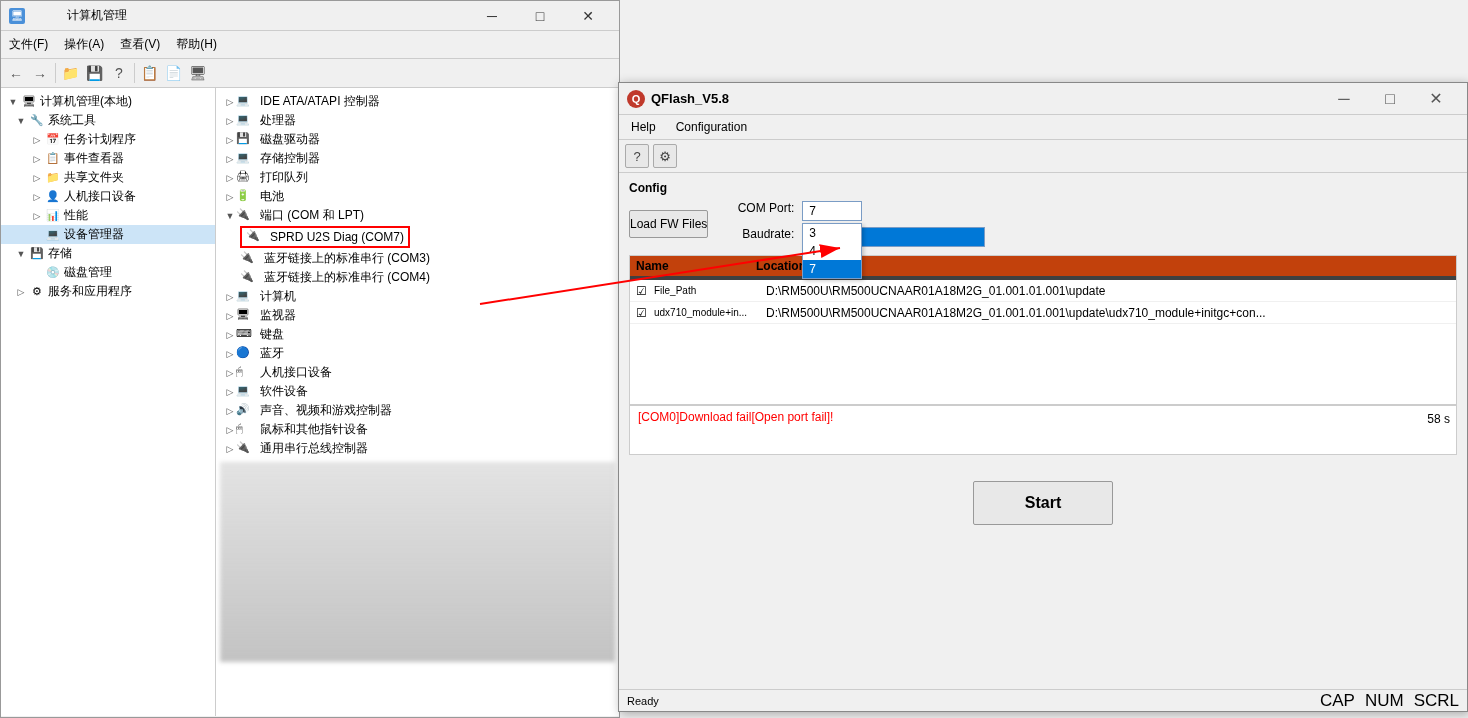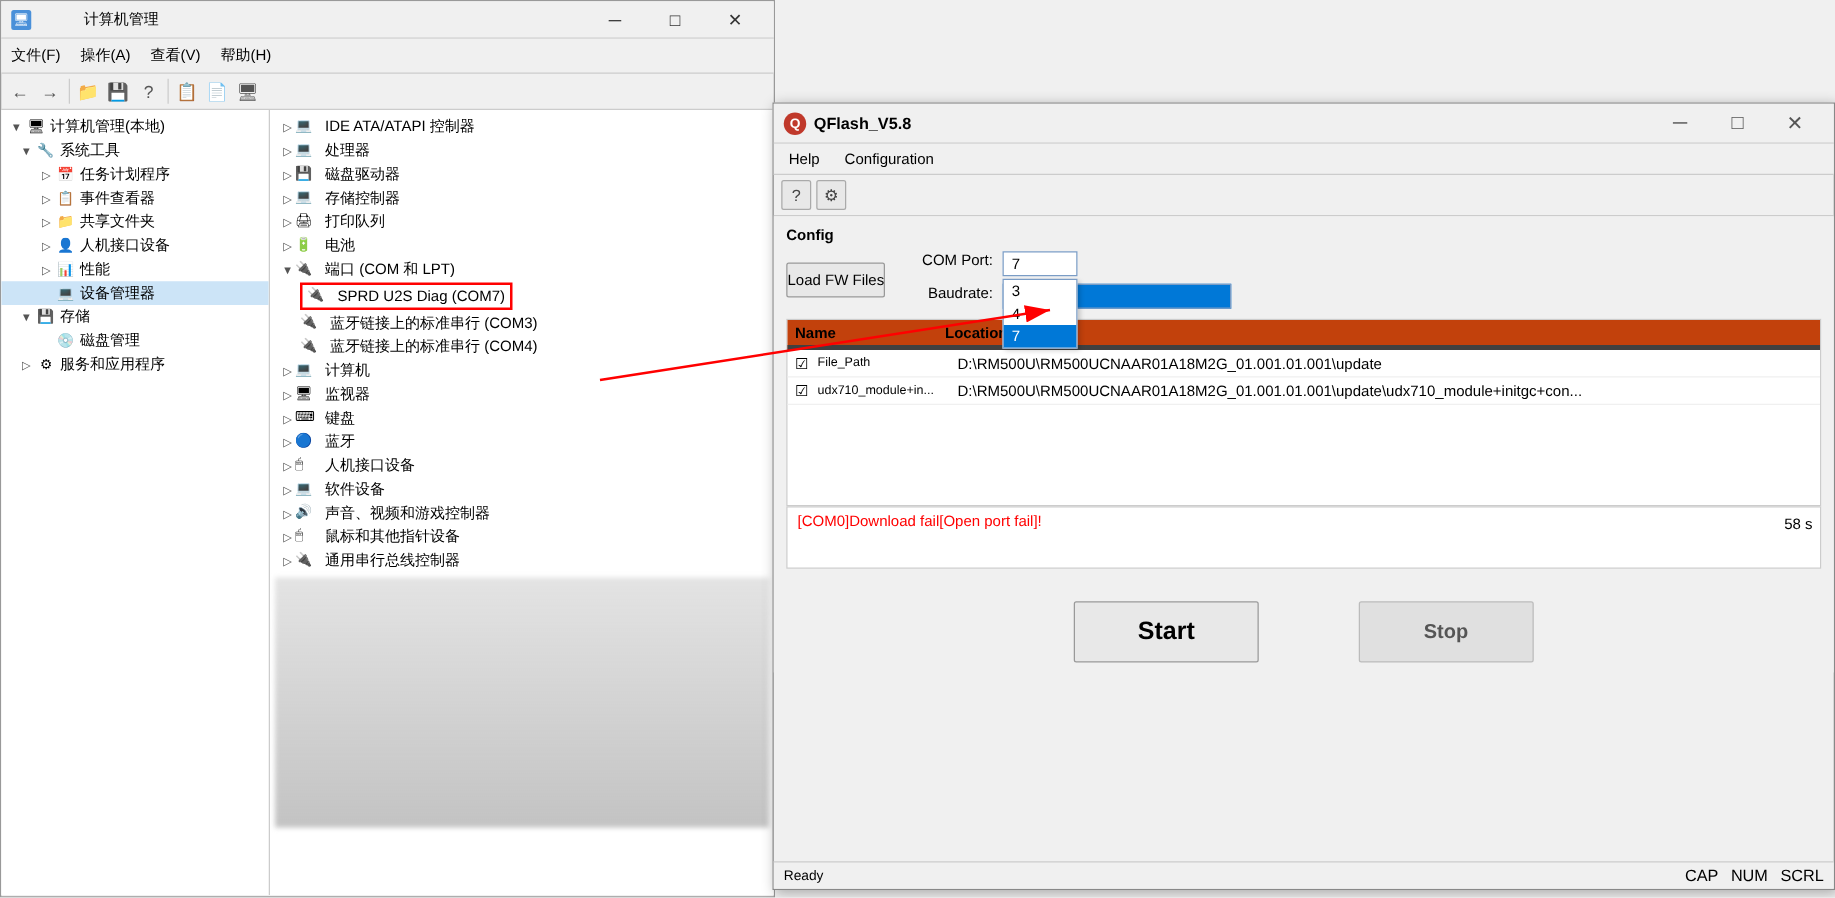--- a/index.html
+++ b/index.html
@@ -309,21 +309,21 @@
     .qf-buttons-row {
       display: flex;
       justify-content: center;
       gap: 80px;
       margin-top: 16px;
     }
     .qf-btn-start {
       background: #e8e8e8;
       border: 1px solid #999;
       padding: 12px 50px;
-      font-size: 20px;
+      font-size: 16px;
       font-weight: 700;
       cursor: pointer;
       border-radius: 2px;
       min-width: 140px;
     }
     .qf-btn-stop {
       background: #e0e0e0;
       border: 1px solid #bbb;
       padding: 12px 50px;
       font-size: 16px;
@@ -339,21 +339,21 @@
       bottom: 0; left: 0; right: 0;
       height: 22px;
       background: #f0f0f0;
       border-top: 1px solid #ccc;
       display: flex;
       align-items: center;
       padding: 0 8px;
       justify-content: space-between;
     }
     .qf-statusbar-left { font-size: 11px; color: #000; }
-    .qf-statusbar-right { font-size: 13px; color: #000; display: flex; gap: 10px; }
+    .qf-statusbar-right { font-size: 17px; color: #000; display: flex; gap: 10px; }
 
     
     .arrow-overlay {
       position: absolute;
       top: 0; left: 0;
       width: 100%;
       height: 100%;
       pointer-events: none;
       z-index: 20;
     }
@@ -624,21 +624,20 @@
     </div>
 
     <div class="qf-log-area">
       <span class="qf-log-text">[COM0]Download fail[Open port fail]!</span>
       <span class="qf-log-timer">58 s</span>
     </div>
     <div style="height:10px;"></div>
 
     <div class="qf-buttons-row">
       <button class="qf-btn-start">Start</button>
-      <button class="qf-btn-stop">Stop</button>
     </div>
   </div>
 
   <div class="qf-statusbar">
     <span class="qf-statusbar-left">Ready</span>
     <div class="qf-statusbar-right">
       <span>CAP</span>
       <span>NUM</span>
       <span>SCRL</span>
     </div>

